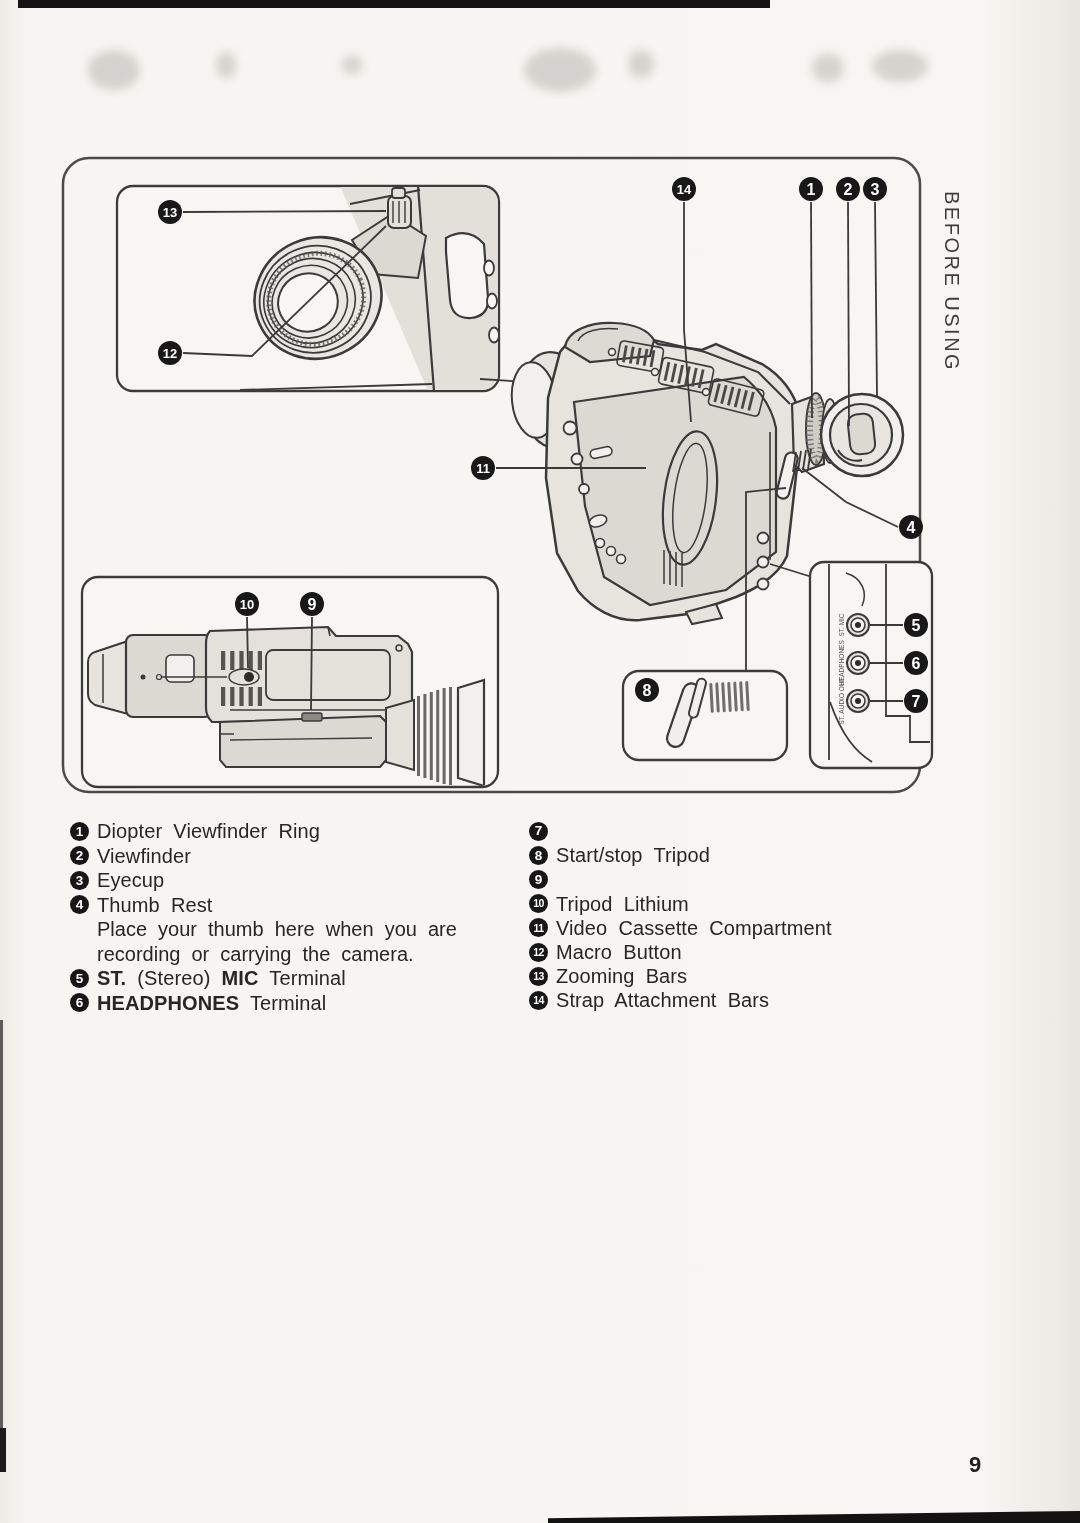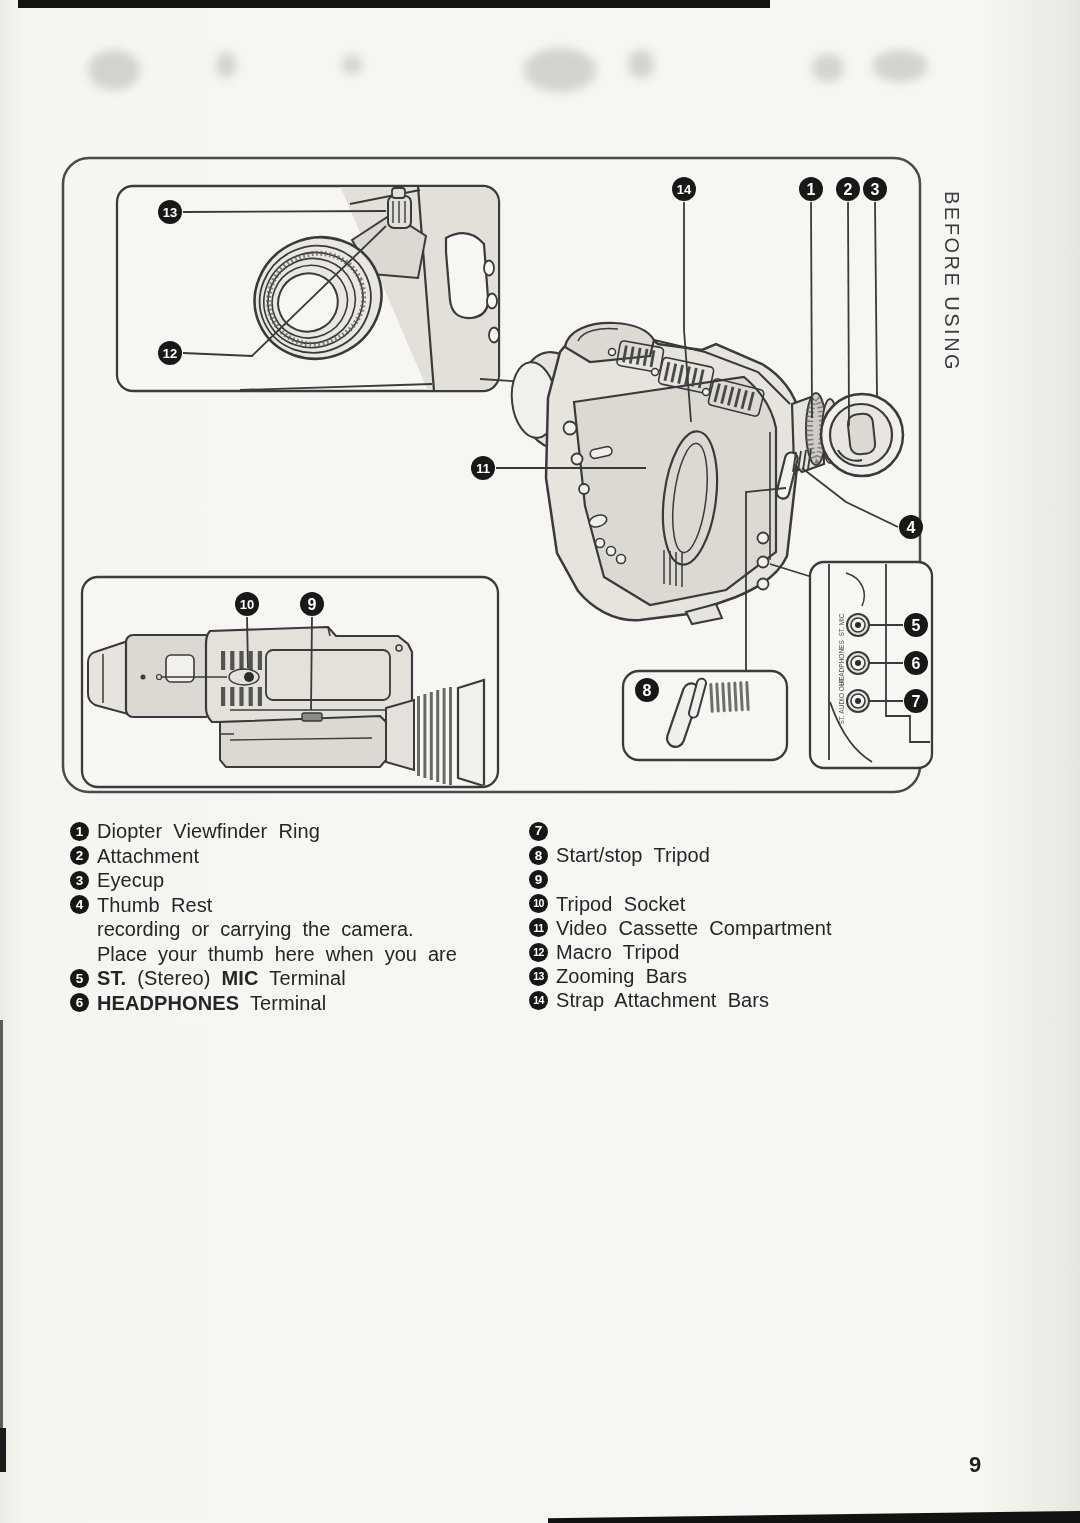--- a/index.html
+++ b/index.html
@@ -326,32 +326,32 @@
 
 <div class="side-tab">BEFORE USING</div>
 
 <div class="legend" id="legend-left">
     <div class="lrow">
       <span class="bullet">1</span>
       <span class="ltext"><span>Diopter Viewfinder Ring</span></span>
     </div>
     <div class="lrow">
       <span class="bullet">2</span>
-      <span class="ltext"><span>Attachment</span></span>
+      <span class="ltext"><span>Viewfinder</span></span>
     </div>
     <div class="lrow">
       <span class="bullet">3</span>
       <span class="ltext"><span>Eyecup</span></span>
     </div>
     <div class="lrow">
       <span class="bullet">4</span>
       <span class="ltext"><span>Thumb Rest</span></span>
     </div>
+    <div class="lrow sub">Place your thumb here when you are</div>
     <div class="lrow sub">recording or carrying the camera.</div>
-    <div class="lrow sub">Place your thumb here when you are</div>
     <div class="lrow">
       <span class="bullet">5</span>
       <span class="ltext"><b>ST.</b><span> (Stereo) </span><b>MIC</b><span> Terminal</span></span>
     </div>
     <div class="lrow">
       <span class="bullet">6</span>
       <span class="ltext"><b>HEADPHONES</b><span> Terminal</span></span>
     </div>
   </div>
 <div class="legend" id="legend-right">
@@ -360,29 +360,29 @@
     </div>
     <div class="lrow">
       <span class="bullet">8</span>
       <span class="ltext"><span>Start/stop Tripod</span></span>
     </div>
     <div class="lrow">
       <span class="bullet">9</span>
     </div>
     <div class="lrow">
       <span class="bullet two">10</span>
-      <span class="ltext"><span>Tripod Socket</span></span>
+      <span class="ltext"><span>Tripod Lithium</span></span>
     </div>
     <div class="lrow">
       <span class="bullet two">11</span>
       <span class="ltext"><span>Video Cassette Compartment</span></span>
     </div>
     <div class="lrow">
       <span class="bullet two">12</span>
-      <span class="ltext"><span>Macro Tripod</span></span>
+      <span class="ltext"><span>Macro Button</span></span>
     </div>
     <div class="lrow">
       <span class="bullet two">13</span>
       <span class="ltext"><span>Zooming Bars</span></span>
     </div>
     <div class="lrow">
       <span class="bullet two">14</span>
       <span class="ltext"><span>Strap Attachment Bars</span></span>
     </div>
   </div>

